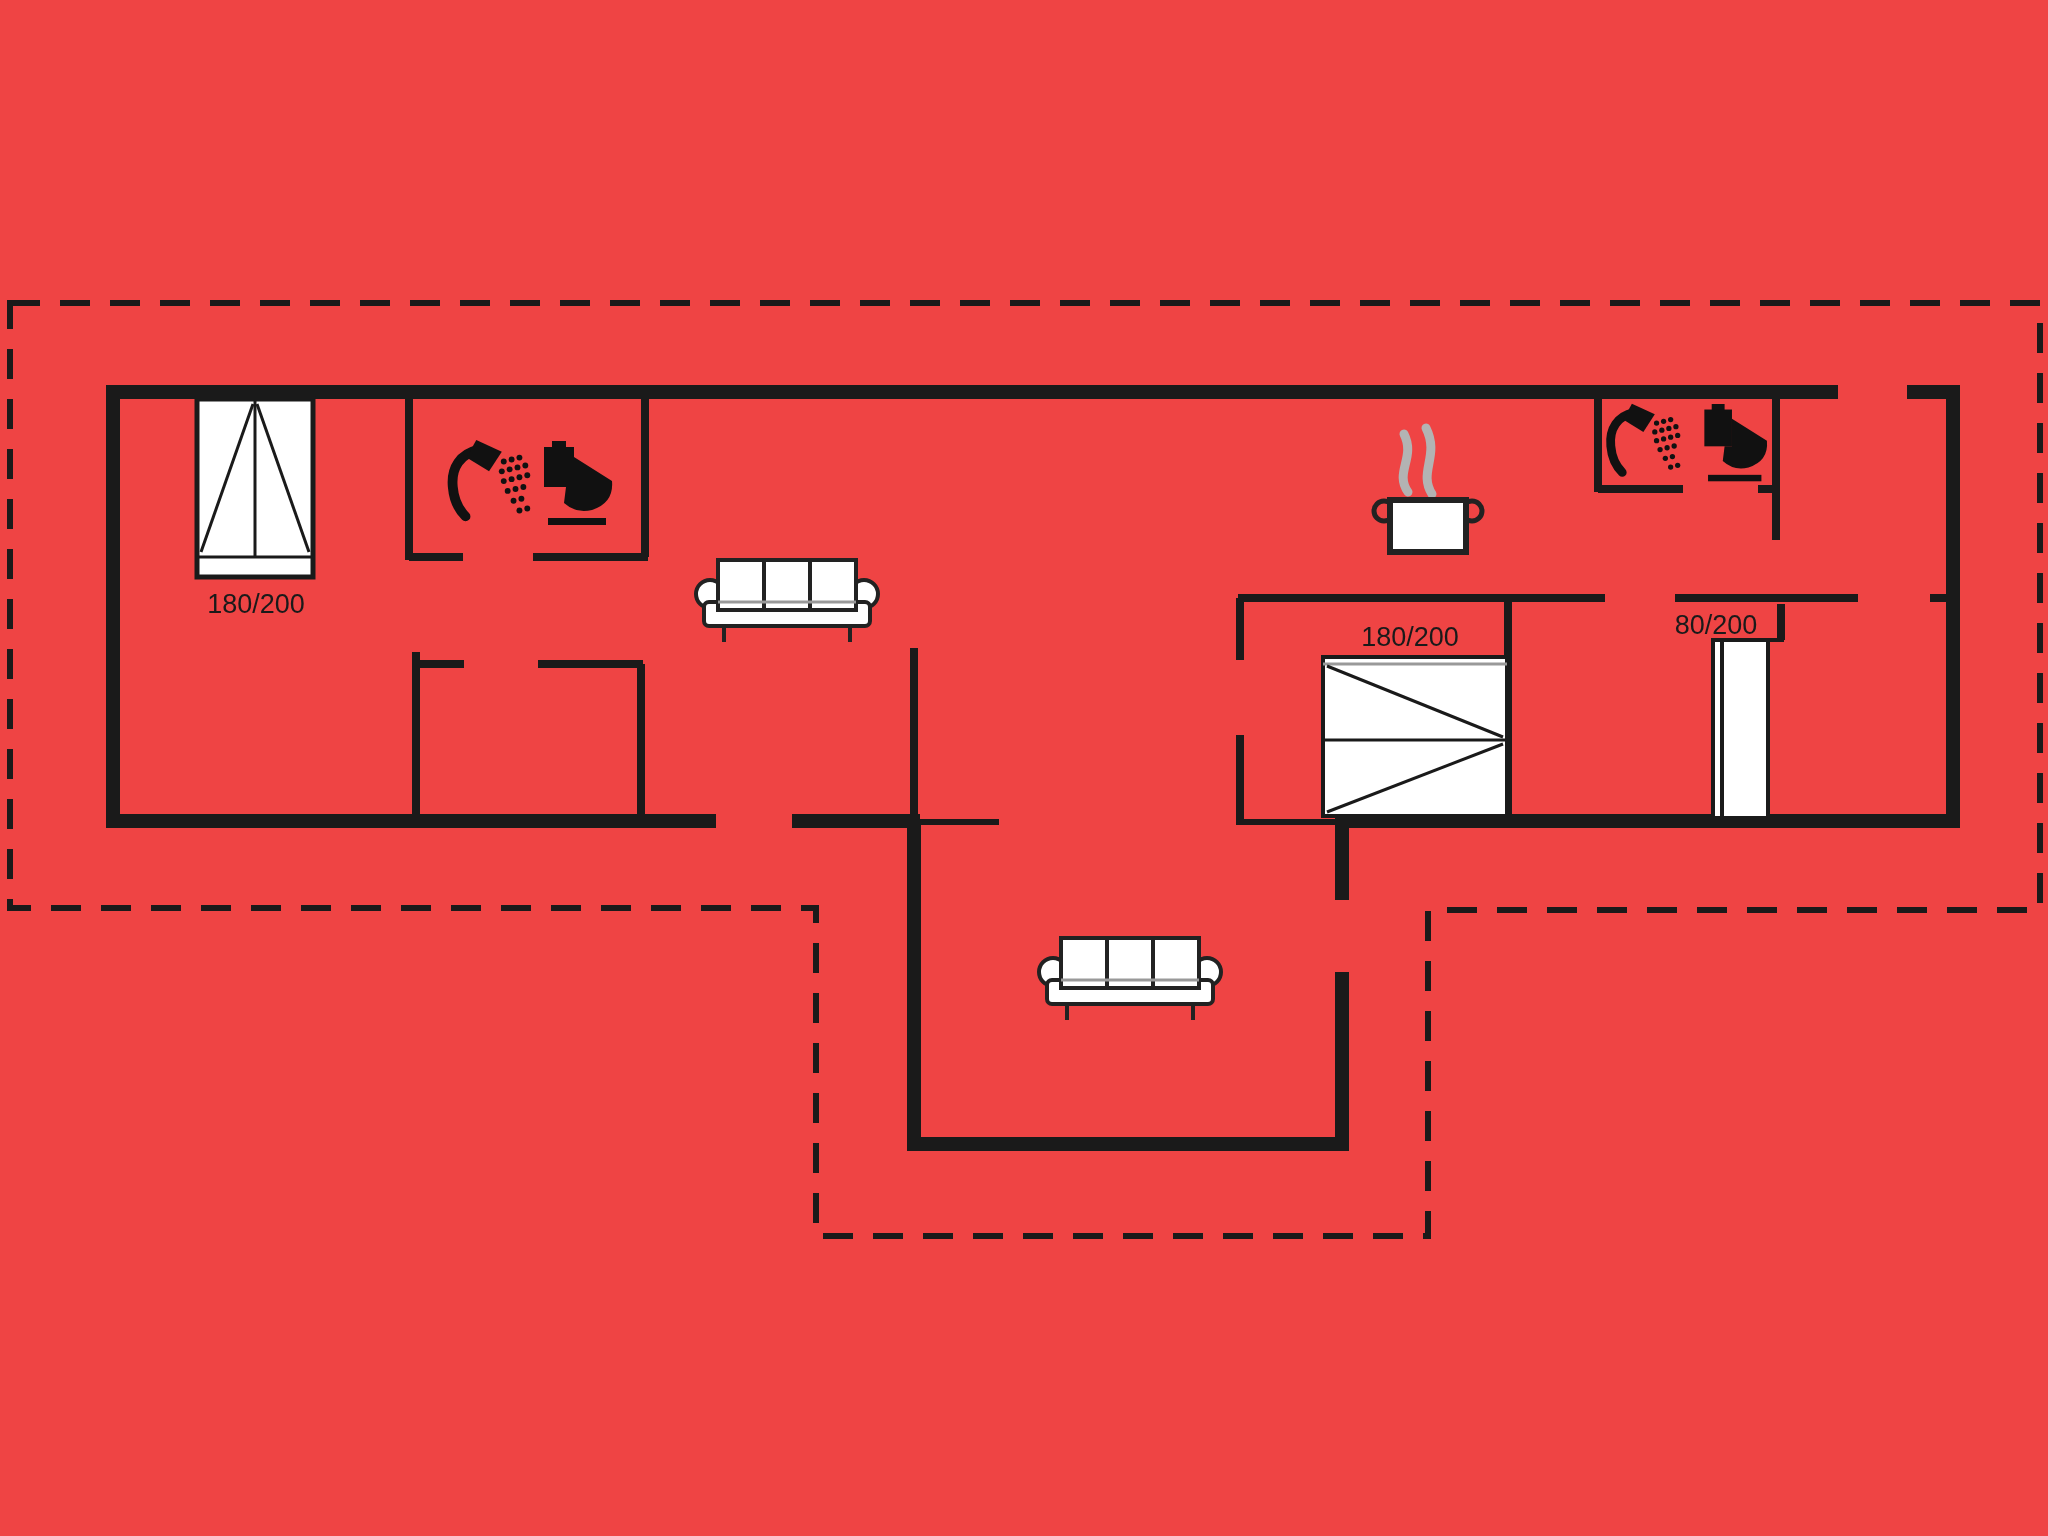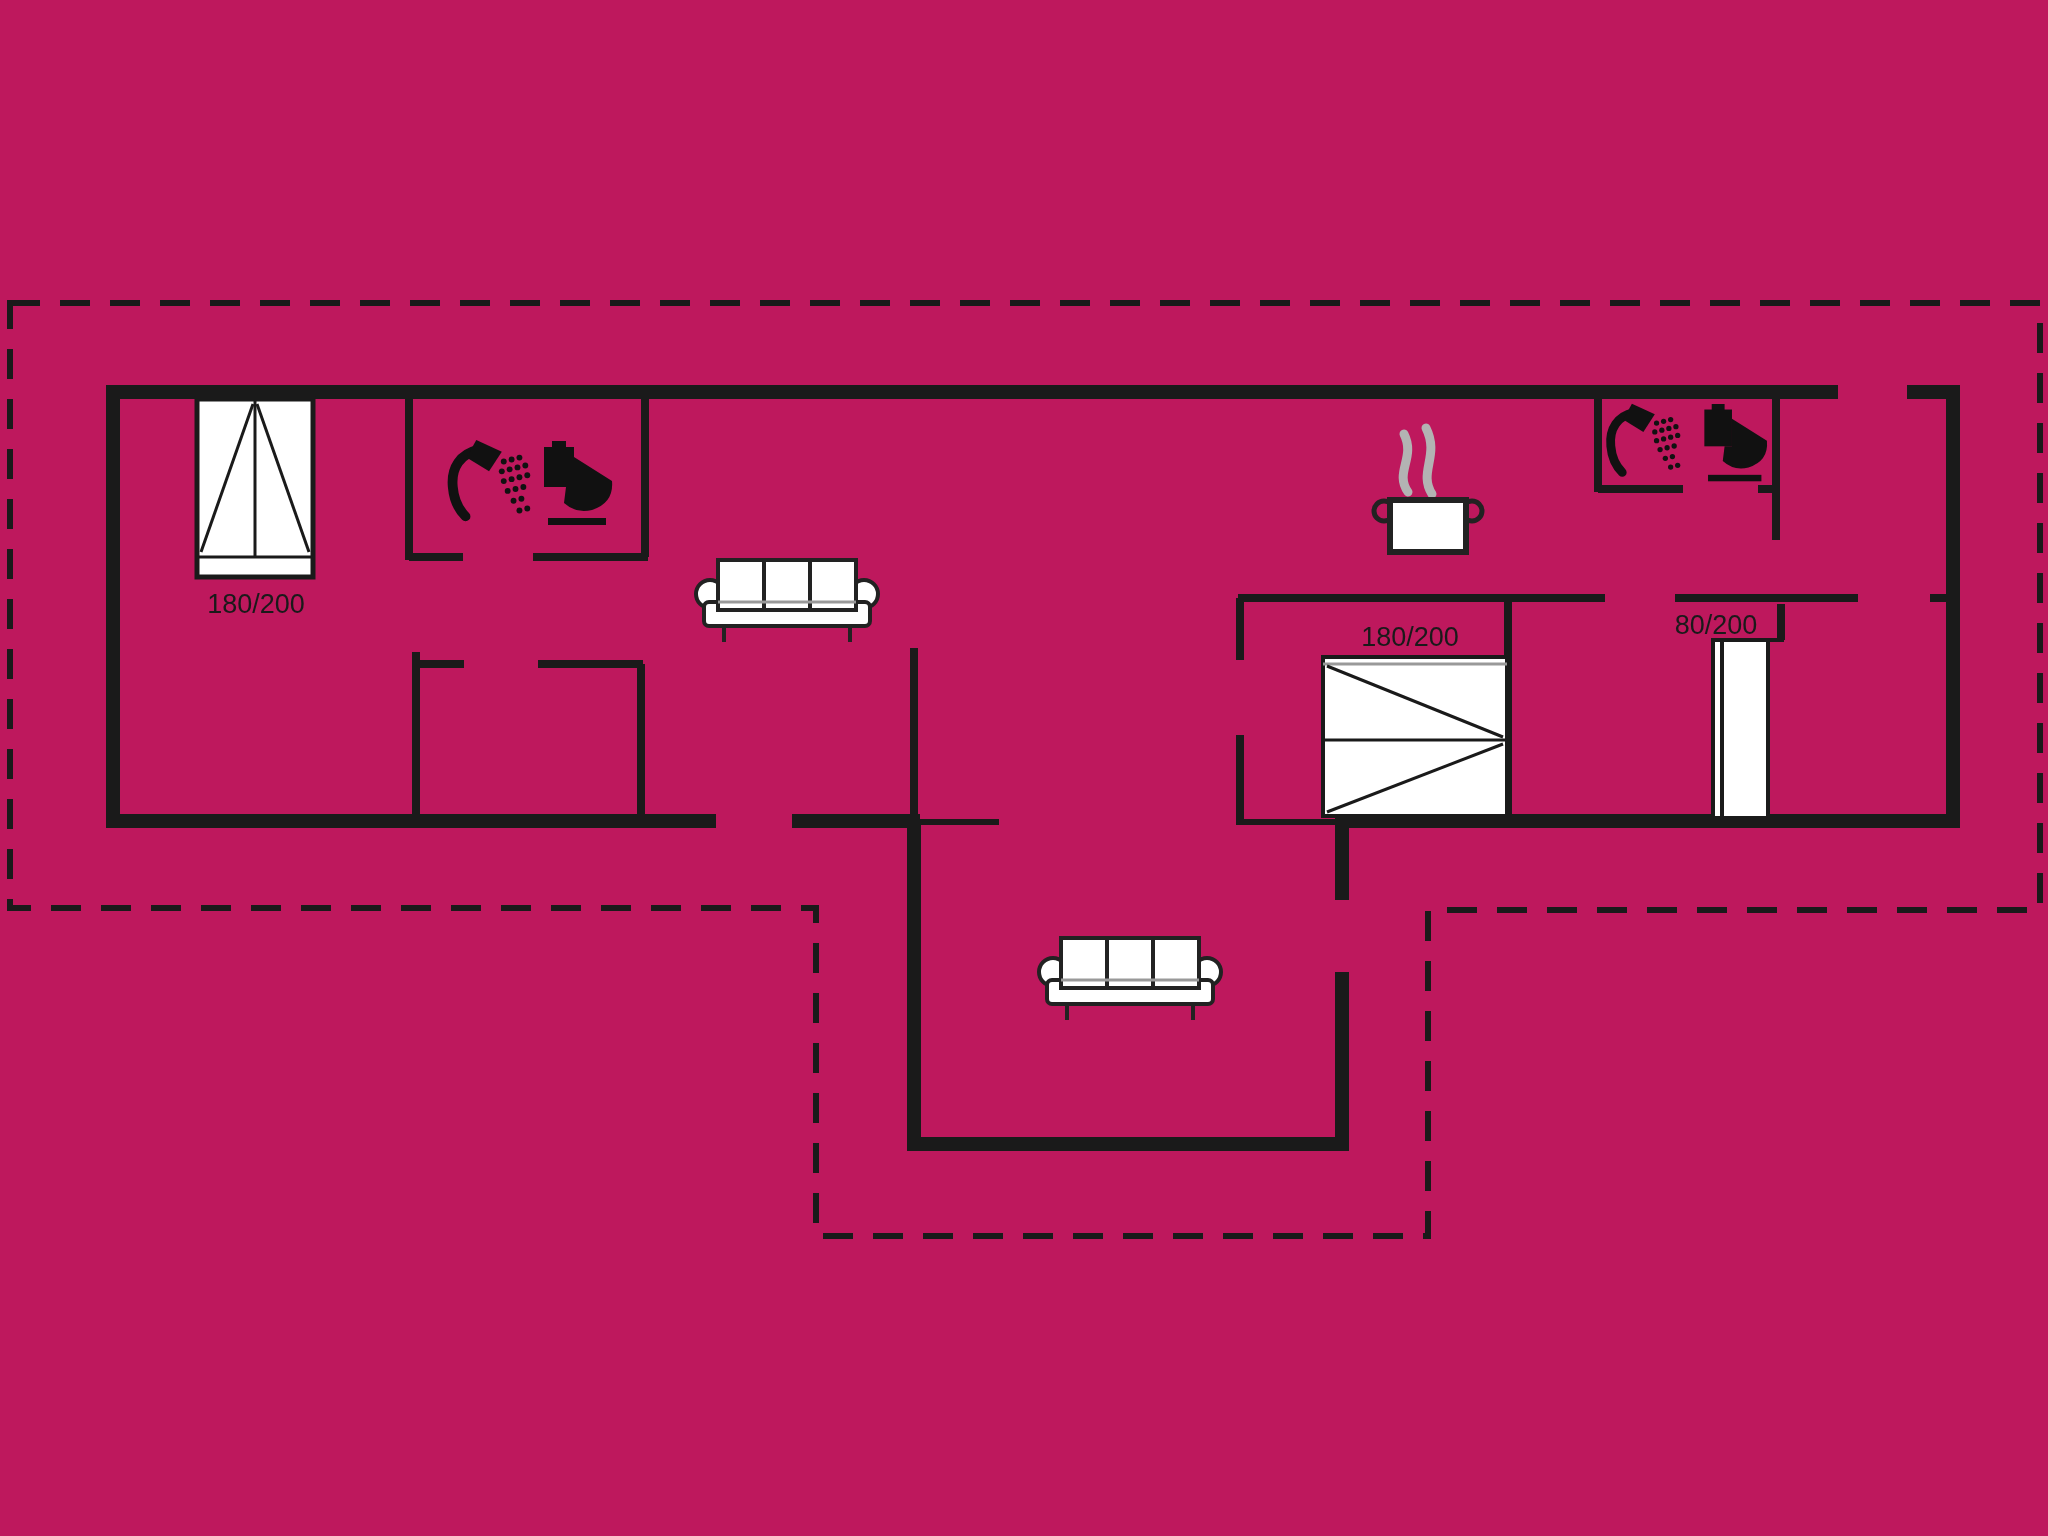--- a/index.html
+++ b/index.html
@@ -1,19 +1,19 @@
 <!DOCTYPE html>
 <html><head>
 <meta charset="utf-8">
 <style>
   html,body{margin:0;padding:0;background:#ffffff;}
   .stage{
     position:relative;
     width:2048px;height:1536px;
-    background:#be185d;
+    background:#ef4444;
     font-family:"Liberation Sans", sans-serif;
     overflow:hidden;
   }
   .stage svg{display:block;width:100%;height:100%;}
   text.dim-label{
     font-family:"Liberation Sans", sans-serif;
     font-size:27px;
     fill:#1a1a1a;
     text-anchor:middle;
   }

